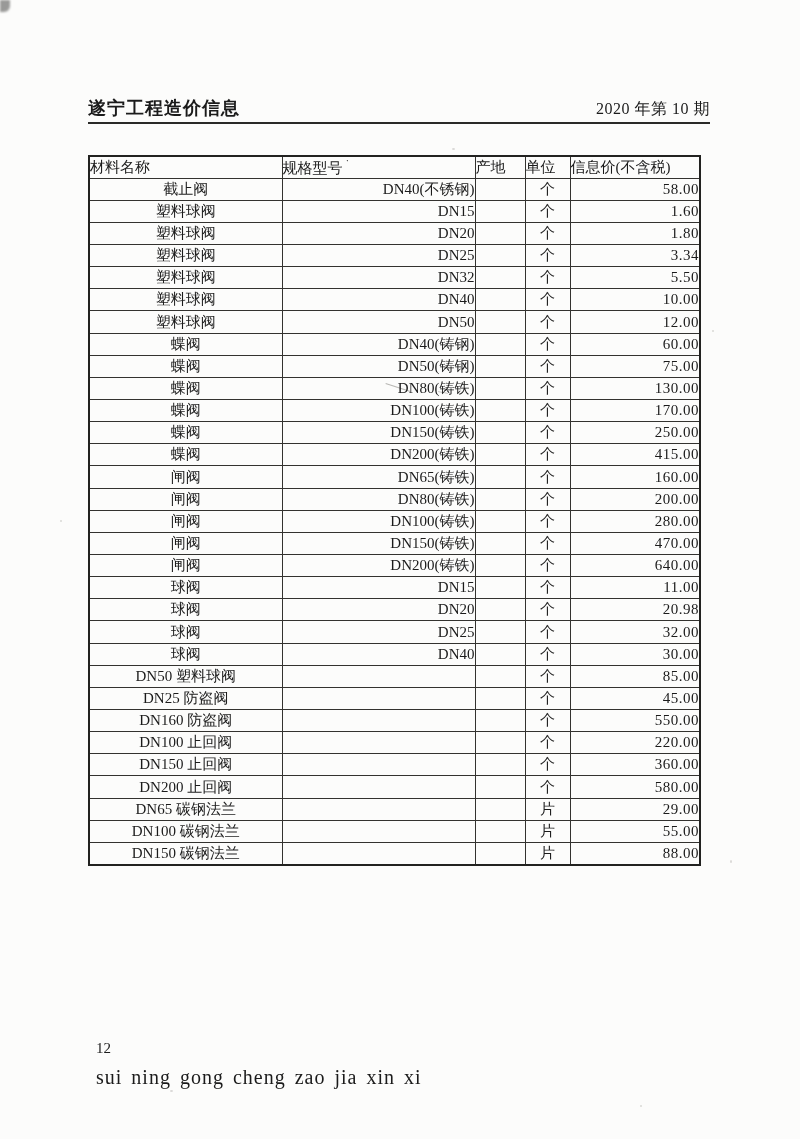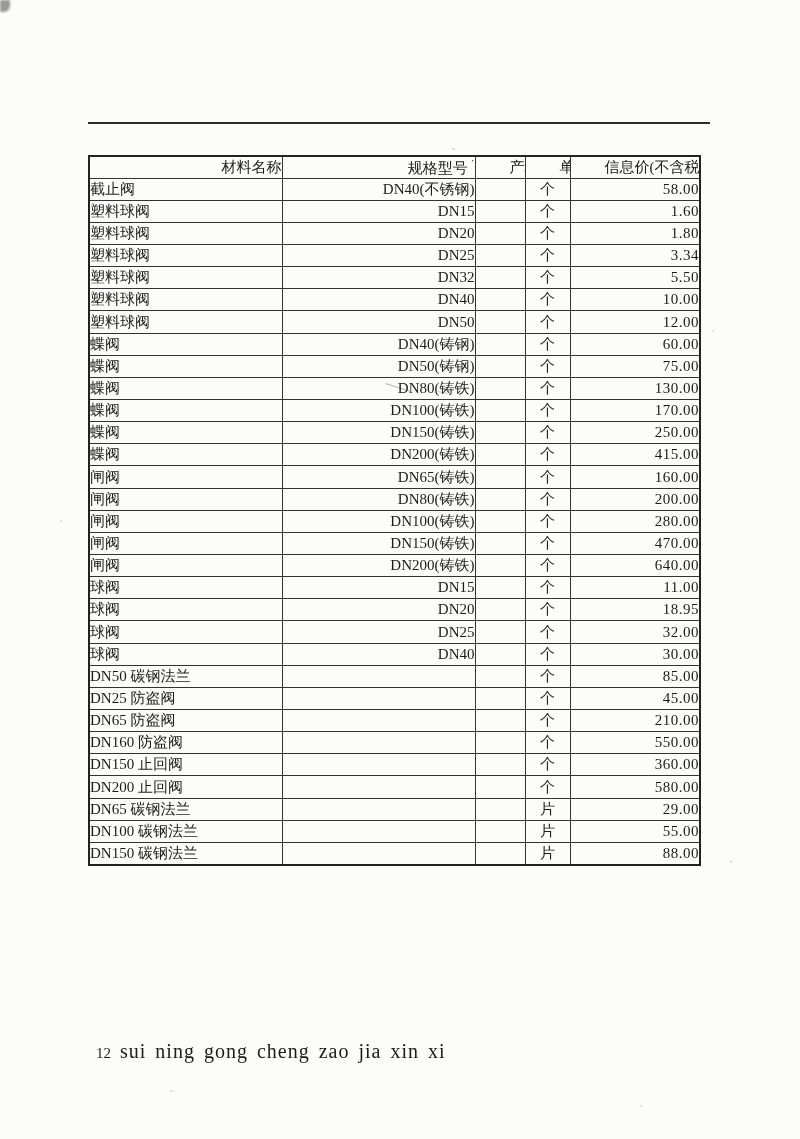--- a/index.html
+++ b/index.html
@@ -50,54 +50,57 @@
     border: 1px solid #33322f;
     height: 22.15px;
     font-size: 15px;
     line-height: 1;
     padding: 0 0;
     white-space: nowrap;
     overflow: hidden;
   }
   table.price-table th {
     font-weight: normal;
-    text-align: right;
+    text-align: left;
     font-size: 15px;
-    padding-left: 34px;
-  }
-  td.col-name  { text-align: left;  padding-left: 9px; }
+  }
+  td.col-name  { text-align: center;  padding-left: 9px; }
   td.col-spec  { text-align: right;  padding-left: 9px; }
   td.col-origin{ text-align: center; }
   td.col-unit  { text-align: center; }
   td.col-price { text-align: right; letter-spacing: .5px; }
   .spec-mark { font-size: 11px; vertical-align: super; margin-left: 3px; }
 
   
   .doc-footer {
     position: absolute; left: 96px; top: 1040px;
-    display: flex; align-items: baseline; gap: 9px;
+    display: flex; align-items: baseline; gap: 9px; flex-direction: column;
   }
   .page-number { font-size: 15px; }
   .footer-pinyin { font-size: 20px; letter-spacing: 1px; word-spacing: 3px; }
 </style>
 </head>
 <body>
 
 <div class="page">
 
   <div class="corner-smudge"></div>
   <div class="scratch s1"></div>
   <div class="scratch s2"></div>
   <div class="speck" style="left:452px; top:148px; width:3px; height:2px;"></div>
   <div class="speck" style="left:712px; top:330px; width:2px; height:2px;"></div>
   <div class="speck" style="left:60px;  top:520px; width:2px; height:2px;"></div>
   <div class="speck" style="left:730px; top:860px; width:2px; height:3px;"></div>
   <div class="speck" style="left:170px; top:1090px; width:3px; height:2px;"></div>
   <div class="speck" style="left:640px; top:1105px; width:2px; height:2px;"></div>
 
+  <div class="doc-header">
+    <span class="doc-title">遂宁工程造价信息</span>
+    <span class="doc-issue">2020 年第 10 期</span>
+  </div>
   <div class="header-rule"></div>
 
   <div class="price-table-wrap">
     <table class="price-table">
       <colgroup>
         <col style="width:193px">
         <col style="width:193px">
         <col style="width:50px">
         <col style="width:45px">
         <col style="width:130px">
@@ -243,63 +246,63 @@
             <td class="col-spec">DN15</td>
             <td class="col-origin"></td>
             <td class="col-unit">个</td>
             <td class="col-price">11.00</td>
           </tr>
           <tr>
             <td class="col-name">球阀</td>
             <td class="col-spec">DN20</td>
             <td class="col-origin"></td>
             <td class="col-unit">个</td>
-            <td class="col-price">18.95</td>
+            <td class="col-price">20.98</td>
           </tr>
           <tr>
             <td class="col-name">球阀</td>
             <td class="col-spec">DN25</td>
             <td class="col-origin"></td>
             <td class="col-unit">个</td>
             <td class="col-price">32.00</td>
           </tr>
           <tr>
             <td class="col-name">球阀</td>
             <td class="col-spec">DN40</td>
             <td class="col-origin"></td>
             <td class="col-unit">个</td>
             <td class="col-price">30.00</td>
           </tr>
           <tr>
-            <td class="col-name">DN50 碳钢法兰</td>
+            <td class="col-name">DN50 塑料球阀</td>
             <td class="col-spec"></td>
             <td class="col-origin"></td>
             <td class="col-unit">个</td>
             <td class="col-price">85.00</td>
           </tr>
           <tr>
             <td class="col-name">DN25 防盗阀</td>
             <td class="col-spec"></td>
             <td class="col-origin"></td>
             <td class="col-unit">个</td>
             <td class="col-price">45.00</td>
           </tr>
           <tr>
-            <td class="col-name">DN65 防盗阀</td>
-            <td class="col-spec"></td>
-            <td class="col-origin"></td>
-            <td class="col-unit">个</td>
-            <td class="col-price">210.00</td>
-          </tr>
-          <tr>
             <td class="col-name">DN160 防盗阀</td>
             <td class="col-spec"></td>
             <td class="col-origin"></td>
             <td class="col-unit">个</td>
             <td class="col-price">550.00</td>
+          </tr>
+          <tr>
+            <td class="col-name">DN100 止回阀</td>
+            <td class="col-spec"></td>
+            <td class="col-origin"></td>
+            <td class="col-unit">个</td>
+            <td class="col-price">220.00</td>
           </tr>
           <tr>
             <td class="col-name">DN150 止回阀</td>
             <td class="col-spec"></td>
             <td class="col-origin"></td>
             <td class="col-unit">个</td>
             <td class="col-price">360.00</td>
           </tr>
           <tr>
             <td class="col-name">DN200 止回阀</td>

